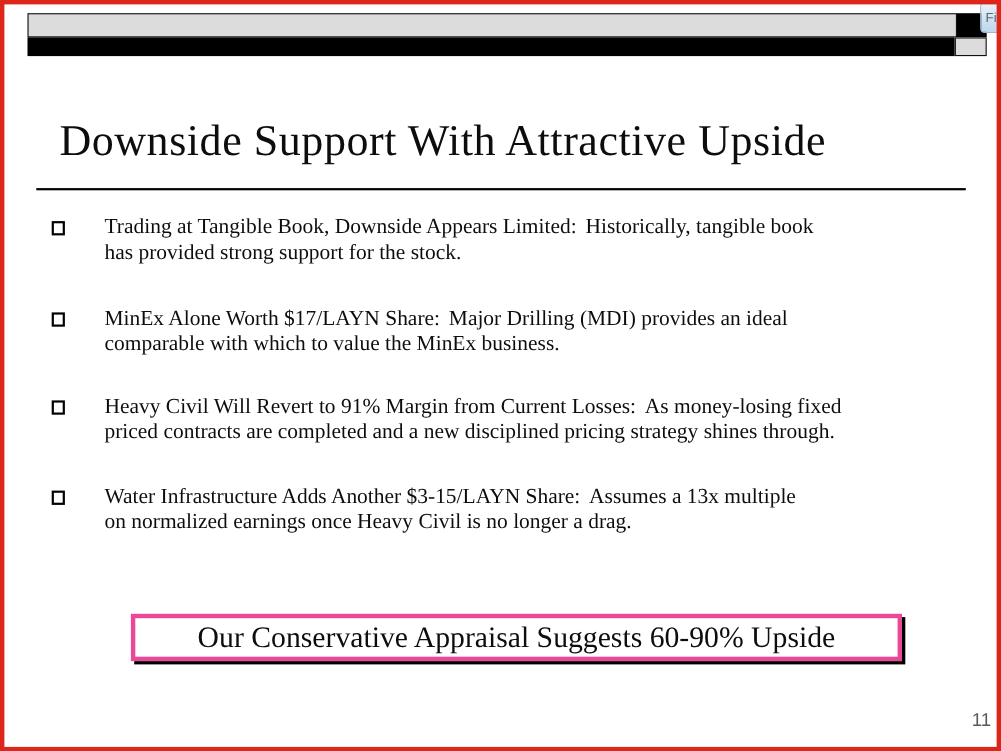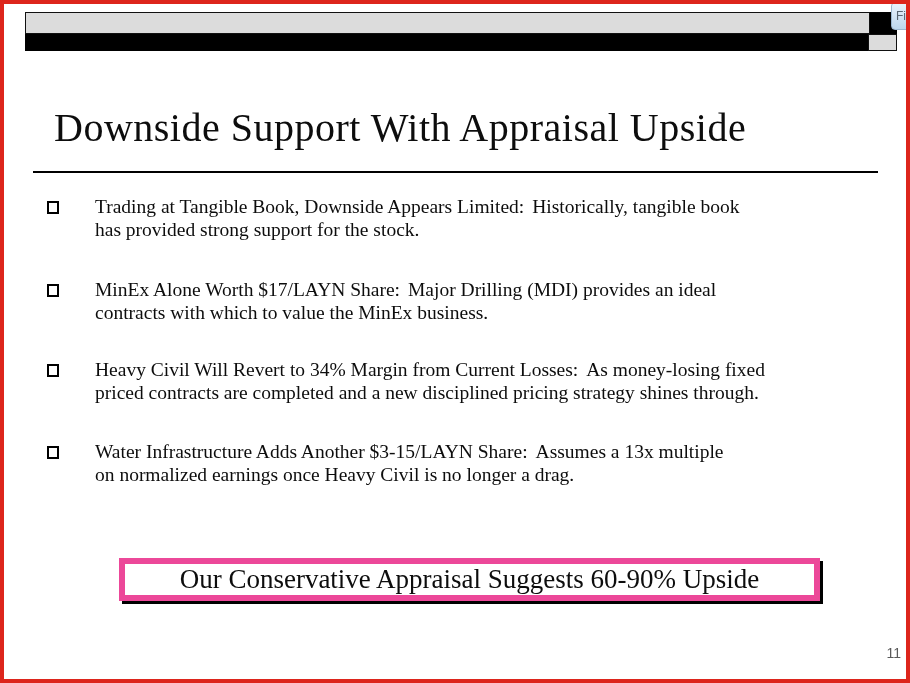--- a/index.html
+++ b/index.html
@@ -102,72 +102,72 @@
     white-space: pre-line;
   }
   .bullet-lead {
     font-weight: normal;
     margin-right: 8px;
   }
   .callout-box {
     position: absolute;
     left: 119px; top: 558px;
     width: 701px; height: 43px;
-    border: 6px solid #ec4899;
+    border: 4px solid #ec4899;
     box-shadow: 3px 3px 0 #000000;
     background: #ffffff;
     display: flex;
     align-items: center;
     justify-content: center;
   }
   .callout-text {
     font-size: 27px;
     color: #0d0d0d;
     white-space: nowrap;
   }
   .page-number {
     position: absolute;
     right: 9px; top: 645px;
     font-family: "Liberation Sans", sans-serif;
-    font-size: 14px;
+    font-size: 17px;
     color: #5a5a5a;
   }
 </style>
 </head>
 <body>
 
 <div class="screen">
 
   <div class="bar-gray"></div>
   <div class="cap-black"></div>
   <div class="bar-black"></div>
   <div class="cap-gray"></div>
 
   <div class="find-btn">
     <span>Fi</span>
   </div>
 
-  <div class="slide-title">Downside Support With Appraisal Upside</div>
+  <div class="slide-title">Downside Support With Attractive Upside</div>
   <div class="title-rule"></div>
 
   <div class="bullet-row b1">
     <span class="bullet-square"></span>
     <div class="bullet-text"><span class="bullet-lead">Trading at Tangible Book, Downside Appears Limited:</span><span>Historically, tangible book
 has provided strong support for the stock.</span></div>
   </div>
 
   <div class="bullet-row b2">
     <span class="bullet-square"></span>
     <div class="bullet-text"><span class="bullet-lead">MinEx Alone Worth $17/LAYN Share:</span><span>Major Drilling (MDI) provides an ideal
-contracts with which to value the MinEx business.</span></div>
+comparable with which to value the MinEx business.</span></div>
   </div>
 
   <div class="bullet-row b3">
     <span class="bullet-square"></span>
-    <div class="bullet-text"><span class="bullet-lead">Heavy Civil Will Revert to 34% Margin from Current Losses:</span><span>As money-losing fixed
+    <div class="bullet-text"><span class="bullet-lead">Heavy Civil Will Revert to 91% Margin from Current Losses:</span><span>As money-losing fixed
 priced contracts are completed and a new disciplined pricing strategy shines through.</span></div>
   </div>
 
   <div class="bullet-row b4">
     <span class="bullet-square"></span>
     <div class="bullet-text"><span class="bullet-lead">Water Infrastructure Adds Another $3-15/LAYN Share:</span><span>Assumes a 13x multiple
 on normalized earnings once Heavy Civil is no longer a drag.</span></div>
   </div>
 
   <div class="callout-box">

